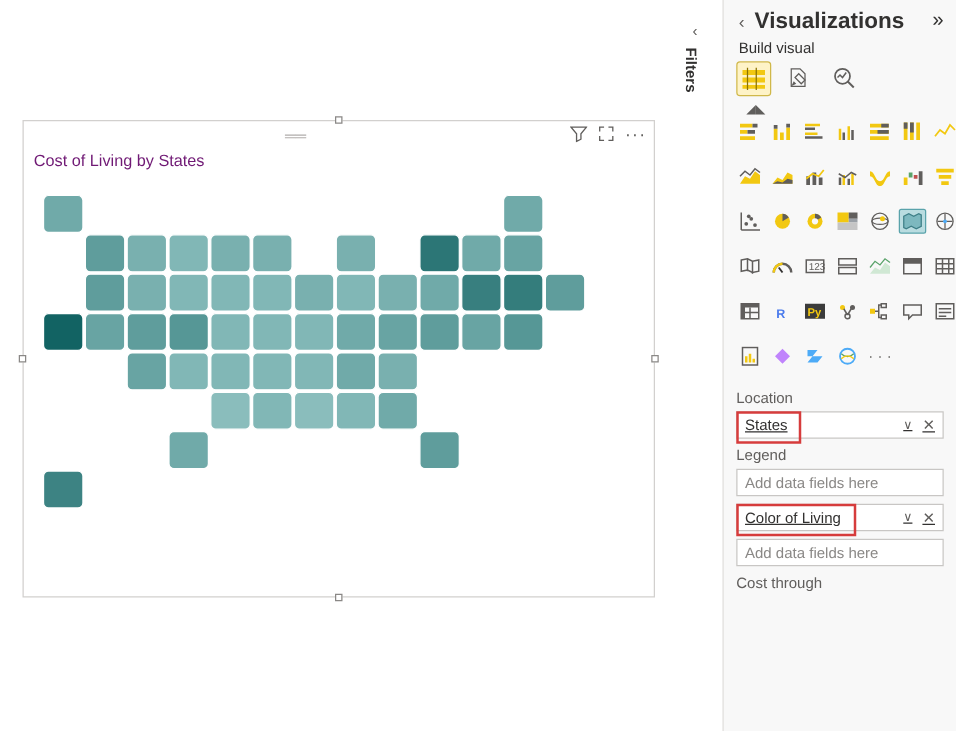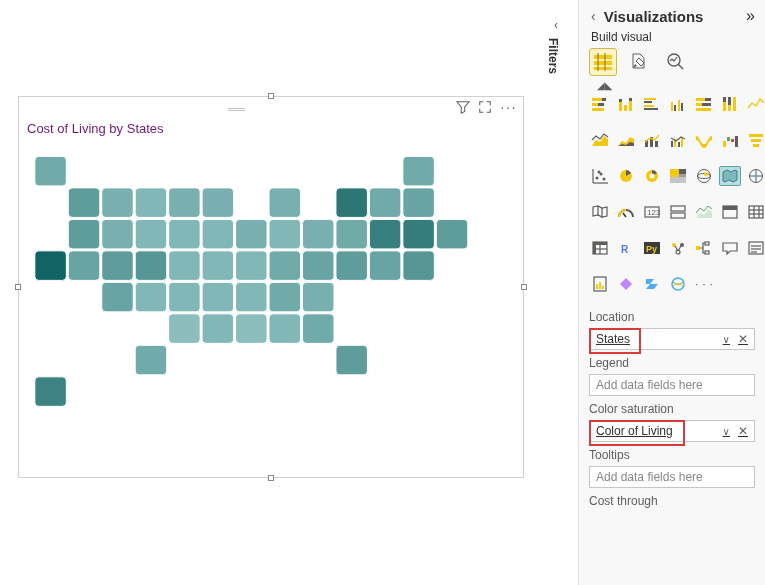--- a/index.html
+++ b/index.html
@@ -99,21 +99,21 @@
     padding: 6px 10px 0 10px;
     overflow: hidden;
   }
   .pane-head {
     display: flex;
     align-items: center;
     gap: 6px;
     margin-bottom: 4px;
   }
   .pane-head .chev-l { color:#605e5c; cursor:pointer; font-size:14px; padding:2px; }
-  .pane-title { font-size: 15px; font-weight: 600; flex:1; }
+  .pane-title { font-size: 18px; font-weight: 600; flex:1; }
   .pane-head .expand { color:#323130; cursor:pointer; font-size:16px; }
   .sub-title { font-size: 12px; color: #323130; margin: 2px 0 2px 2px; }
 
   .tabrow { display:flex; gap:8px; align-items:flex-start; padding:2px 0 4px 0;}
   .tab-btn { width:28px; height:28px; display:flex; align-items:center; justify-content:center; color:#605e5c; cursor:pointer; border-bottom:2px solid transparent;}
   .tab-btn.active { background:#fef3c7; border:1px solid #d0b84a; border-radius:3px; color:#5a4a00;}
   .tab-caret { text-align:left; padding-left:8px; font-size:10px; color:#605e5c; height:10px;}
 
   .viz-grid {
     display: grid;
@@ -587,31 +587,29 @@
   </div>
 
   <div class="field-section">
     <div class="field-label">Legend</div>
     <div class="field-well placeholder">
       <span>Add data fields here</span>
     </div>
   </div>
 
   <div class="field-section">
-    <div class="field-label">Color saturation</div>
     <div class="field-well red-short" style="--rw:92px">
       <span class="pill-text">Color of Living</span>
       <span class="pill-spacer"></span>
       <span class="chev-down">∨</span>
       <span class="x-btn">✕</span>
     </div>
   </div>
 
   <div class="field-section">
-    <div class="field-label">Tooltips</div>
     <div class="field-well placeholder">
       <span>Add data fields here</span>
     </div>
   </div>
 
   <div class="field-section">
     <div class="field-label">Cost through</div>
   </div>
 </div>
 

